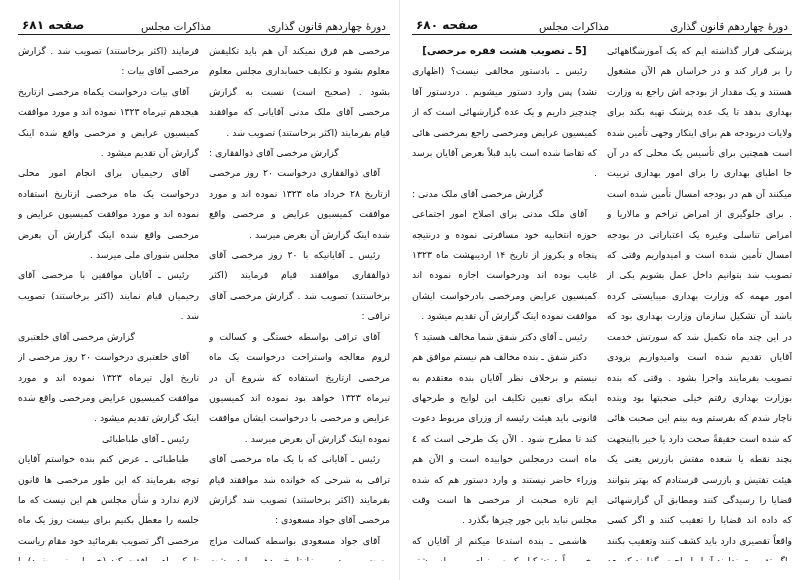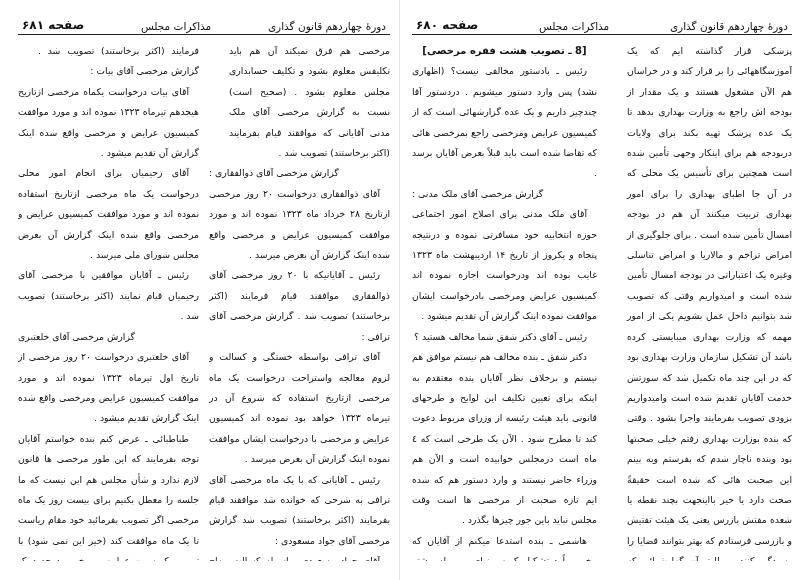--- a/index.html
+++ b/index.html
@@ -14,21 +14,21 @@
   .running-head {
     display:flex; justify-content:space-between; align-items:flex-end;
     font-size:10.5px; height:16px; padding:0 4px 2px 4px;
     border-bottom:1.4px solid #222;
   }
   .running-head .rh-series { font-weight:normal; }
   .running-head .rh-page { font-weight:bold; font-size:12px; }
   .cols { display:flex; flex-direction:row; gap:10px; margin-top:6px; height:520px; }
   .col { flex:1; font-size:9.3px; line-height:20.4px; text-align:justify; overflow:hidden; }
   .col p { margin:0; text-indent:10px; }
-  .col p.noindent { text-indent:0;margin-left:20px; }
+  .col p.noindent { text-indent:0; }
   .speaker { font-weight:normal; }
   .heading { text-align:center; font-weight:bold; font-size:10px; text-indent:0 !important; }
   .center { text-align:left; text-indent:0 !important; }
   .gutter { position:absolute; top:0; height:580px; width:1px; background:#e6e6e6; left:399px; }
 </style>
 </head>
 <body>
 
 <div class="spread">
 
@@ -48,39 +48,40 @@
           <p><span class="speaker">رئیس</span><span> ـ آقایانی که با یک ماه مرخصی آقای ترافی به شرحی که خوانده شد موافقند قیام بفرمایند (اکثر برخاستند) تصویب شد گزارش مرخصی آقای جواد مسعودی :</span></p>
           <p><span>آقای جواد مسعودی بواسطه کسالت مزاج بیست و دو روزازتاریخ دهم اردیبهشت ازحضوردرمجلس معذوربوده‌اند و درخواست اجازه نموده‌اند کمیسیون عرایض و مرخصی با درخواست ایشان موافقت نموده اینک گزارش آن بعرض میرسد.</span></p>
         </div>
       <div class="col" id="lp-colL">
           <p class="noindent"><span>فرمایند (اکثر برخاستند) تصویب شد . گزارش مرخصی آقای بیات :</span></p>
           <p><span>آقای بیات درخواست یکماه مرخصی ازتاریخ هیجدهم تیرماه ۱۳۲۳ نموده اند و مورد موافقت کمیسیون عرایض و مرخصی واقع شده اینک گزارش آن تقدیم میشود .</span></p>
           <p><span>آقای رحیمیان برای انجام امور محلی درخواست یک ماه مرخصی ازتاریخ استفاده نموده اند و مورد موافقت کمیسیون عرایض و مرخصی واقع شده اینک گزارش آن بعرض مجلس شورای ملی میرسد .</span></p>
           <p><span class="speaker">رئیس</span><span> ـ آقایان موافقین با مرخصی آقای رحیمیان قیام نمایند (اکثر برخاستند) تصویب شد .</span></p>
           <p class="center"><span>گزارش مرخصی آقای خلعتبری</span></p>
           <p><span>آقای خلعتبری درخواست ۲۰ روز مرخصی از تاریخ اول تیرماه ۱۳۲۳ نموده اند و مورد موافقت کمیسیون عرایض ومرخصی واقع شده اینک گزارش تقدیم میشود .</span></p>
+          <p><span class="speaker">رئیس</span><span> ـ آقای طباطبائی</span></p>
           <p><span class="speaker">طباطبائی</span><span> ـ عرض کنم بنده خواستم آقایان توجه بفرمایند که این طور مرخصی ها قانون لازم ندارد و شأن مجلس هم این نیست که ما جلسه را معطل بکنیم برای بیست روز یک ماه مرخصی اگر تصویب بفرمائید خود مقام ریاست تا یک ماه موافقت کند (خیر این نمی شود) با تصویب کمیسیون عرایض ومرخصی درحدود یک ماه آقای رئیس بتوانند بیک نفر مرخصی بدهند (خیرنمیشود برخلاف نظامنامه است) وقتی که این اجازه ازطرف آقایان داده شد آن در حکم نظامنامه است</span></p>
         </div>
     </div>
   </div>
 
   <div class="gutter"></div>
 
   <div class="page right">
     <div class="running-head">
       <span class="rh-series">دورهٔ چهاردهم قانون گذاری</span>
       <span class="rh-title">مذاکرات مجلس</span>
       <span class="rh-page">صفحه ۶۸۰</span>
     </div>
     <div class="cols">
       <div class="col" id="rp-colR">
           <p class="noindent"><span>پزشکی قرار گذاشته ایم که یک آموزشگاههائی را بر قرار کند و در خراسان هم الآن مشغول هستند و یک مقدار از بودجه اش راجع به وزارت بهداری بدهد تا یک عده پزشک تهیه بکند برای ولایات دربودجه هم برای اینکار وجهی تأمین شده است همچنین برای تأسیس یک محلی که در آن جا اطبای بهداری را برای امور بهداری تربیت میکنند آن هم در بودجه امسال تأمین شده است . برای جلوگیری از امراض تراخم و مالاریا و امراض تناسلی وغیره یک اعتباراتی در بودجه امسال تأمین شده است و امیدواریم وقتی که تصویب شد بتوانیم داخل عمل بشویم یکی از امور مهمه که وزارت بهداری میبایستی کرده باشد آن تشکیل سازمان وزارت بهداری بود که در این چند ماه تکمیل شد که سورتش خدمت آقایان تقدیم شده است وامیدواریم بزودی تصویب بفرمایند واجرا بشود . وقتی که بنده بوزارت بهداری رفتم خیلی صحبتها بود وبنده ناچار شدم که بفرستم وبه بینم این صحبت هائی که شده است حقیقةً صحت دارد یا خیر بااینجهت بچند نقطه یا شعده مفتش بازرس یعنی یک هیئت تفتیش و بازرسی فرستادم که بهتر بتوانند قضایا را رسیدگی کنند ومطابق آن گزارشهائی که داده اند قضایا را تعقیب کنند و اگر کسی واقعاً تقصیری دارد باید کشف کنند وتعقیب بکنند واگر تقصیری ندارند آنها را راحت بگذارند که بعد ها بهشان کاری داده شود (صحیح است)</span></p>
         </div>
       <div class="col" id="rp-colL">
-          <p class="heading"><span>[8 ـ تصویب هشت فقره مرخصی]</span></p>
+          <p class="heading"><span>[5 ـ تصویب هشت فقره مرخصی]</span></p>
           <p><span class="speaker">رئیس</span><span> ـ بادستور مخالفی نیست؟ (اظهاری نشد) پس وارد دستور میشویم . دردستور آقا چندچیز داریم و یک عده گزارشهائی است که از کمیسیون عرایض ومرخصی راجع بمرخصی هائی که تقاضا شده است باید قبلاً بعرض آقایان برسد .</span></p>
           <p class="center"><span>گزارش مرخصی آقای ملک مدنی :</span></p>
           <p><span>آقای ملک مدنی برای اصلاح امور اجتماعی حوزه انتخابیه خود مسافرتی نموده و درنتیجه پنجاه و یکروز از تاریخ ۱۴ اردیبهشت ماه ۱۳۲۳ غایب بوده اند ودرخواست اجازه نموده اند کمیسیون عرایض ومرخصی بادرخواست ایشان موافقت نموده اینک گزارش آن تقدیم میشود .</span></p>
           <p><span class="speaker">رئیس</span><span> ـ آقای دکتر شفق شما مخالف هستید ؟</span></p>
           <p><span class="speaker">دکتر شفق</span><span> ـ بنده مخالف هم نیستم موافق هم نیستم و برخلاف نظر آقایان بنده معتقدم به اینکه برای تعیین تکلیف این لوایح و طرحهای قانونی باید هیئت رئیسه از وزرای مربوط دعوت کند تا مطرح شود . الآن یک طرحی است که ٤ ماه است درمجلس خوابیده است و الآن هم وزراء حاضر نیستند و وارد دستور هم که شده ایم تازه صحبت از مرخصی ها است وقت مجلس نباید باین جور چیزها بگذرد .</span></p>
           <p><span class="speaker">هاشمی</span><span> ـ بنده استدعا میکنم از آقایان که مخصوصاً درتشکیل کمیسیونهای مربوطه بیشتر اظهار علاقه بفرمایند آنوقت کار مجلس قهراً بهتر پیش میرود .</span></p>
         </div>
     </div>
   </div>
 

